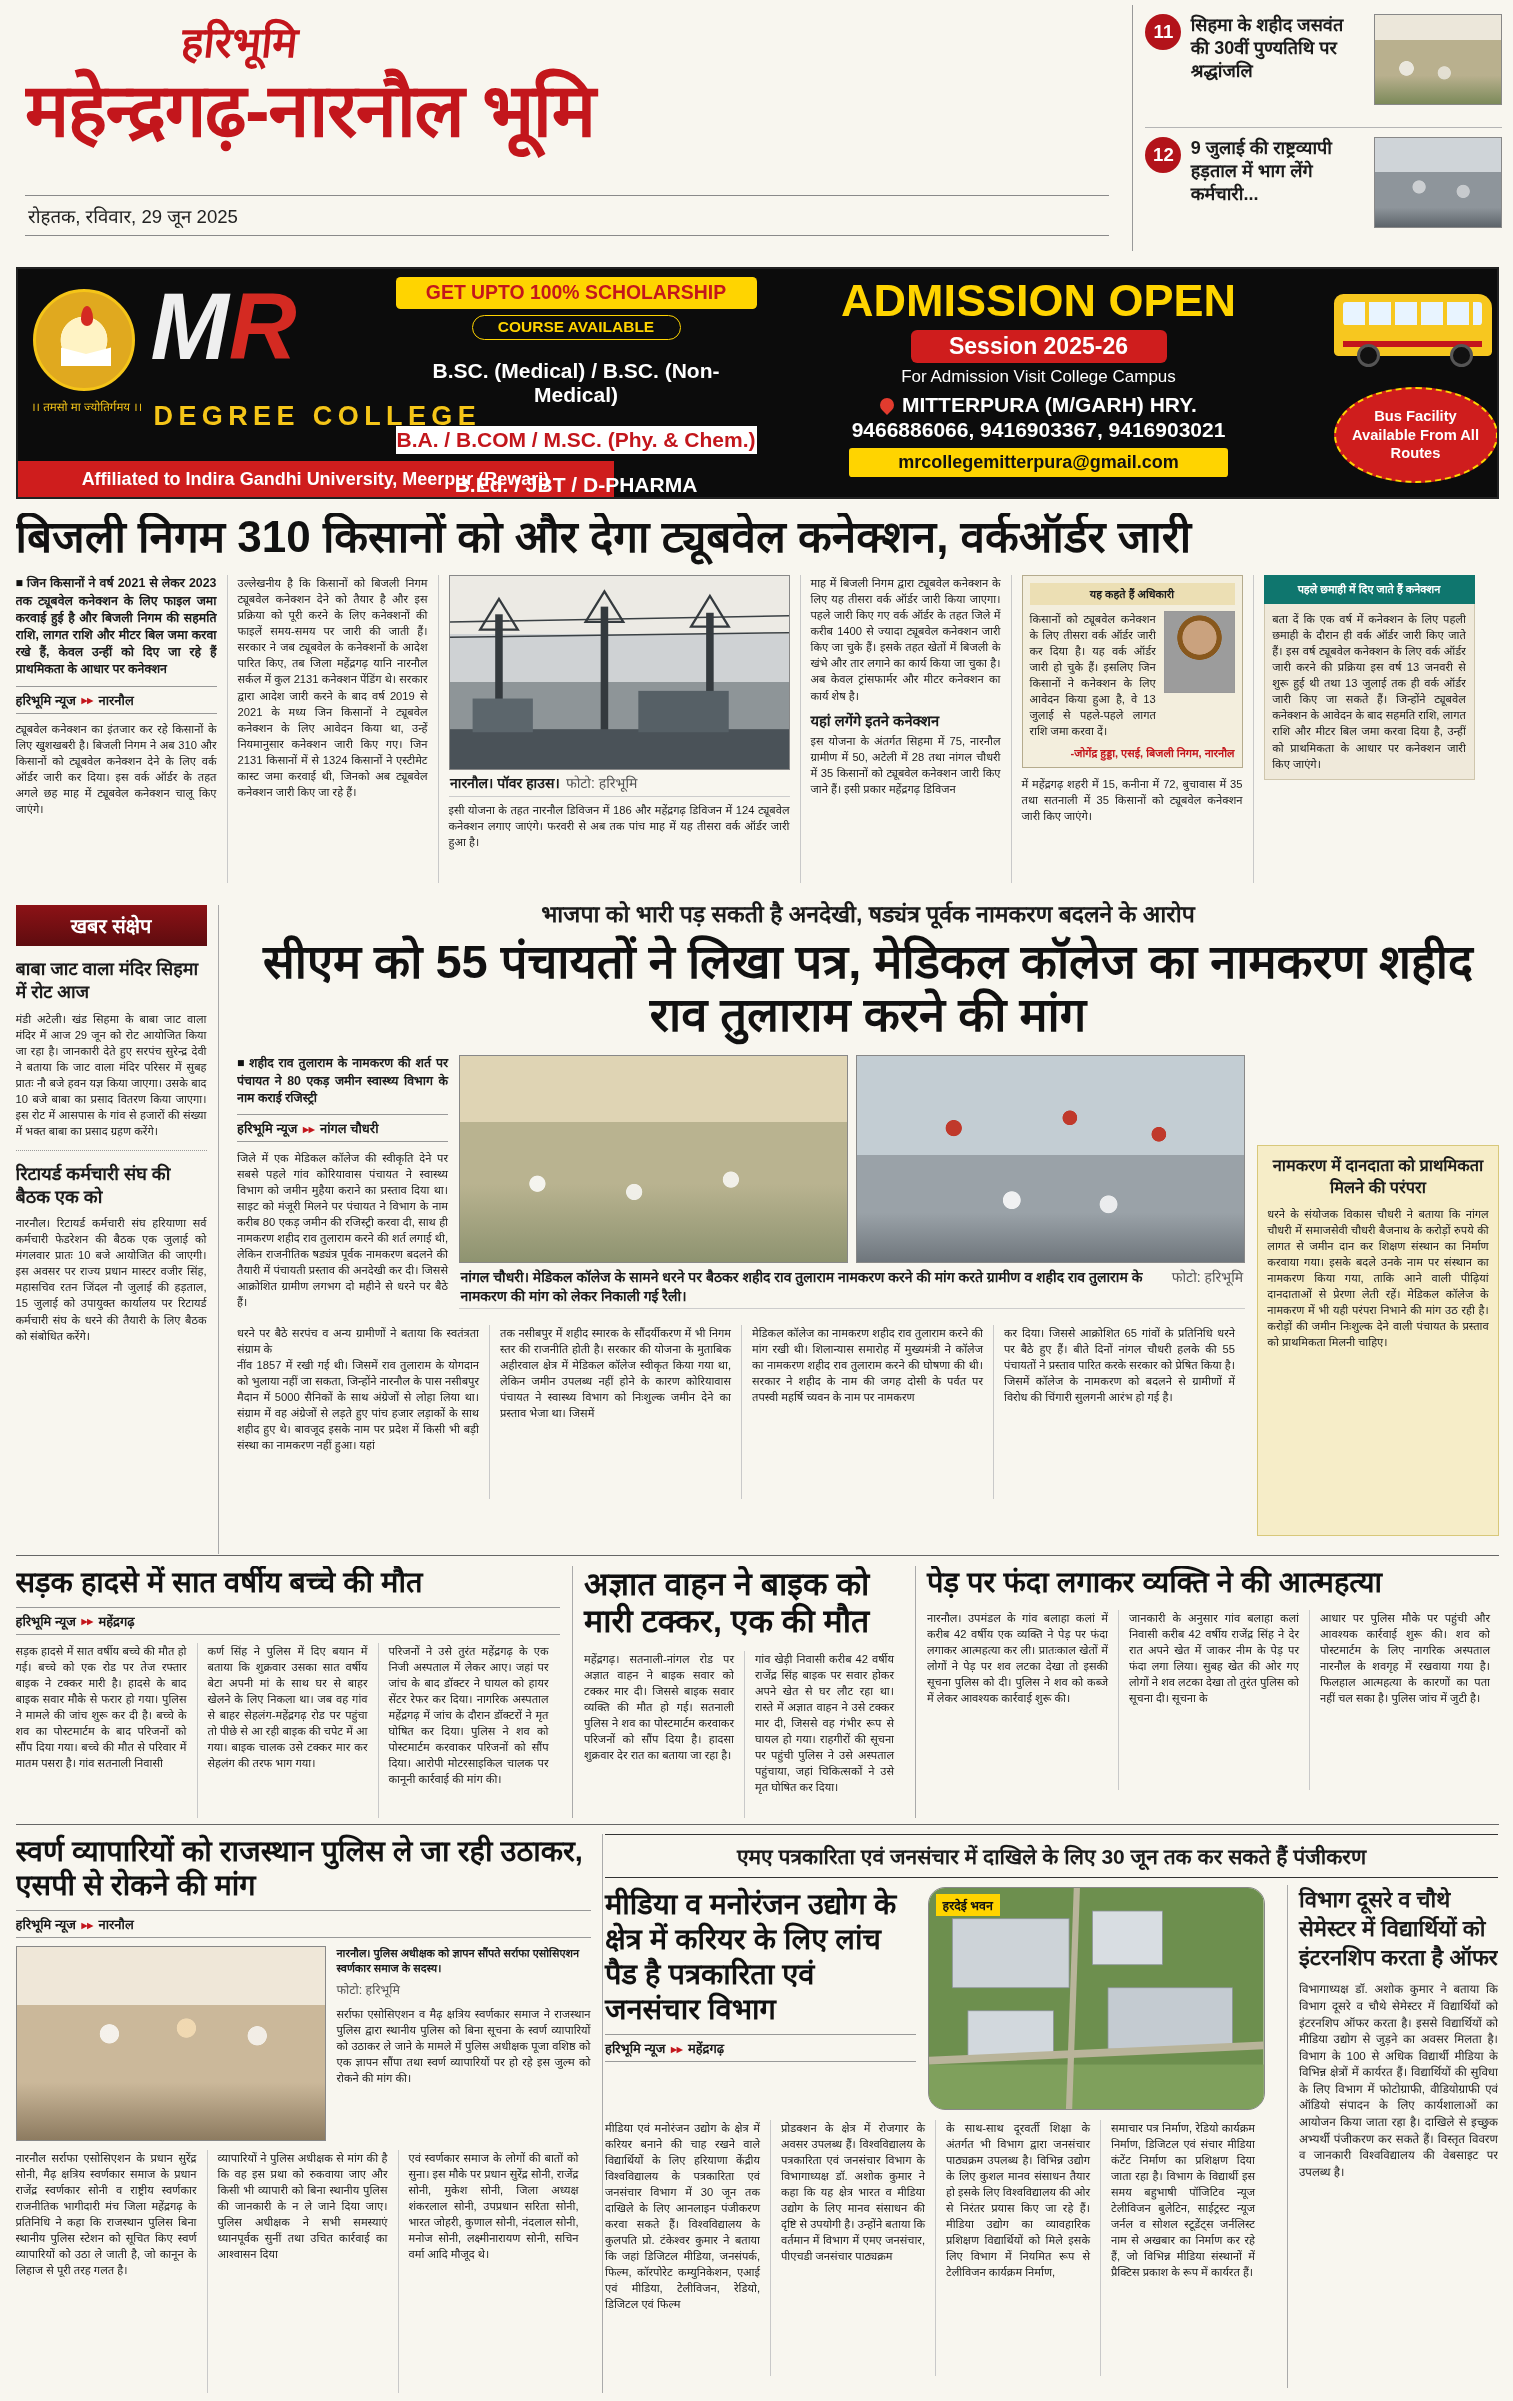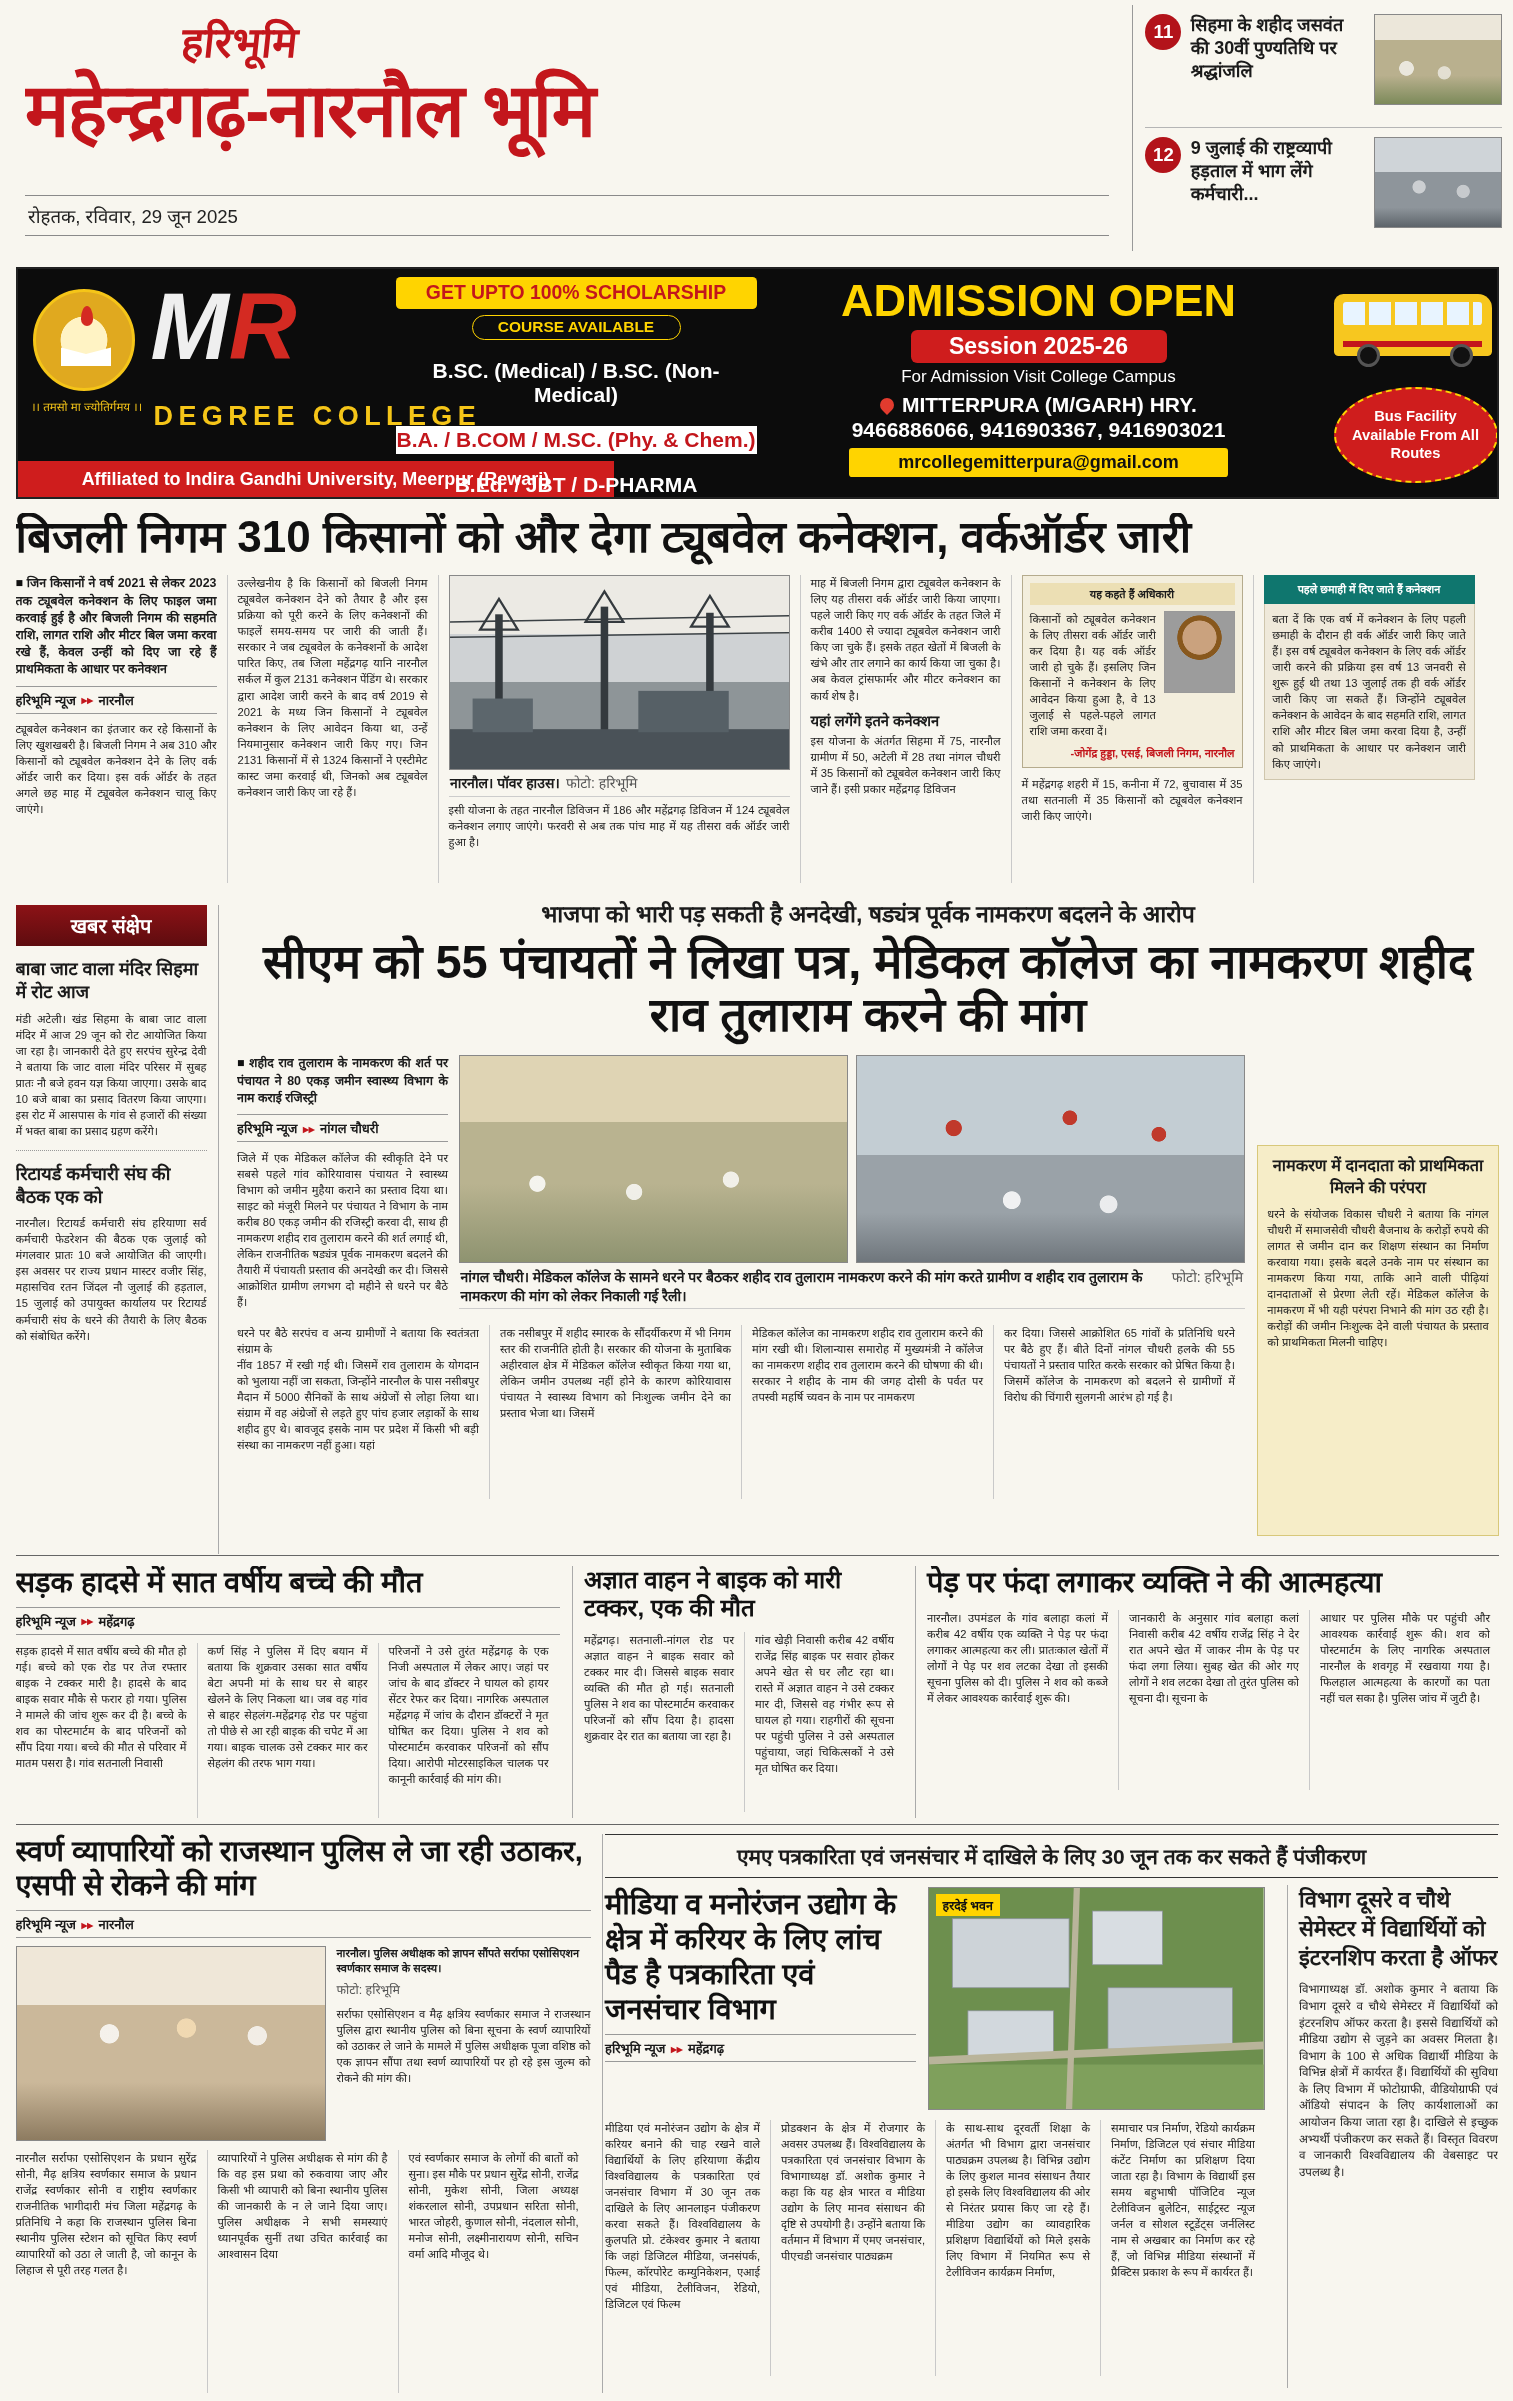--- a/index.html
+++ b/index.html
@@ -184,21 +184,21 @@
   .jew-caption { font-size:11px; line-height:1.4; }
   .jew .cols { margin-top:9.3px; height:256px; }
   .jew .col { flex:0 0 191px; }
   .media { left:602px; width:896px; border-left:0.8px solid #aaa; padding-left:2px; }
   .media-kicker { text-align:center; font-weight:800; font-size:21px;
         border-top:1.5px solid #333; border-bottom:1.5px solid #333; padding:7px 0; }
   .media-main { position:relative; margin-top:9.3px; width:660px; }
   .media-toprow { display:flex; gap:12.4px; }
   .media-headblk { flex:0 0 311px; }
   .media .headline { font-size:29px; line-height:1.2; }
-  .photo-campus { width:371px; height:223px; }
+  .photo-campus { width:371px; height:223px;border-radius:17px; }
   .campus-tag { position:absolute; left:6.2px; top:6.2px; background:#ffd400; color:#111;
         font-weight:700; font-size:12.4px; padding:2.3px 7px; }
   .media-cols { margin-top:9.3px; height:256px; }
   .media-cols .col { flex:0 0 165px; }
   .intern { position:absolute; right:0; top:51px; width:211px; height:503px;
         border-left:0.8px solid #aaa; padding-left:11px; overflow:hidden; }
   .intern-head { font-size:22px; font-weight:800; line-height:1.32; margin-bottom:9.3px; }
   .intern .body-text { font-size:11.6px; }
 </style>
 </head>
@@ -392,21 +392,21 @@
       <div class="col">
           <div class="body-text">कर्ण सिंह ने पुलिस में दिए बयान में बताया कि शुक्रवार उसका सात वर्षीय बेटा अपनी मां के साथ घर से बाहर खेलने के लिए निकला था। जब वह गांव से बाहर सेहलंग-महेंद्रगढ़ रोड पर पहुंचा तो पीछे से आ रही बाइक की चपेट में आ गया। बाइक चालक उसे टक्कर मार कर सेहलंग की तरफ भाग गया।</div>
         </div>
       <div class="col">
           <div class="body-text">परिजनों ने उसे तुरंत महेंद्रगढ़ के एक निजी अस्पताल में लेकर आए। जहां पर जांच के बाद डॉक्टर ने घायल को हायर सेंटर रेफर कर दिया। नागरिक अस्पताल महेंद्रगढ़ में जांच के दौरान डॉक्टरों ने मृत घोषित कर दिया। पुलिस ने शव को पोस्टमार्टम करवाकर परिजनों को सौंप दिया। आरोपी मोटरसाइकिल चालक पर कानूनी कार्रवाई की मांग की।</div>
         </div>
     </div>
   </div>
 
   <div class="rowA-sec bike">
-    <div class="headline" style="font-size:24px">अज्ञात वाहन ने बाइक को मारी टक्कर, एक की मौत</div>
+    <div class="headline" style="font-size:32px">अज्ञात वाहन ने बाइक को मारी टक्कर, एक की मौत</div>
     <div class="cols">
       <div class="col">
           <div class="body-text">महेंद्रगढ़। सतनाली-नांगल रोड पर अज्ञात वाहन ने बाइक सवार को टक्कर मार दी। जिससे बाइक सवार व्यक्ति की मौत हो गई। सतनाली पुलिस ने शव का पोस्टमार्टम करवाकर परिजनों को सौंप दिया है। हादसा शुक्रवार देर रात का बताया जा रहा है।</div>
         </div>
       <div class="col">
           <div class="body-text">गांव खेड़ी निवासी करीब 42 वर्षीय राजेंद्र सिंह बाइक पर सवार होकर अपने खेत से घर लौट रहा था। रास्ते में अज्ञात वाहन ने उसे टक्कर मार दी, जिससे वह गंभीर रूप से घायल हो गया। राहगीरों की सूचना पर पहुंची पुलिस ने उसे अस्पताल पहुंचाया, जहां चिकित्सकों ने उसे मृत घोषित कर दिया।</div>
         </div>
     </div>
   </div>
 

